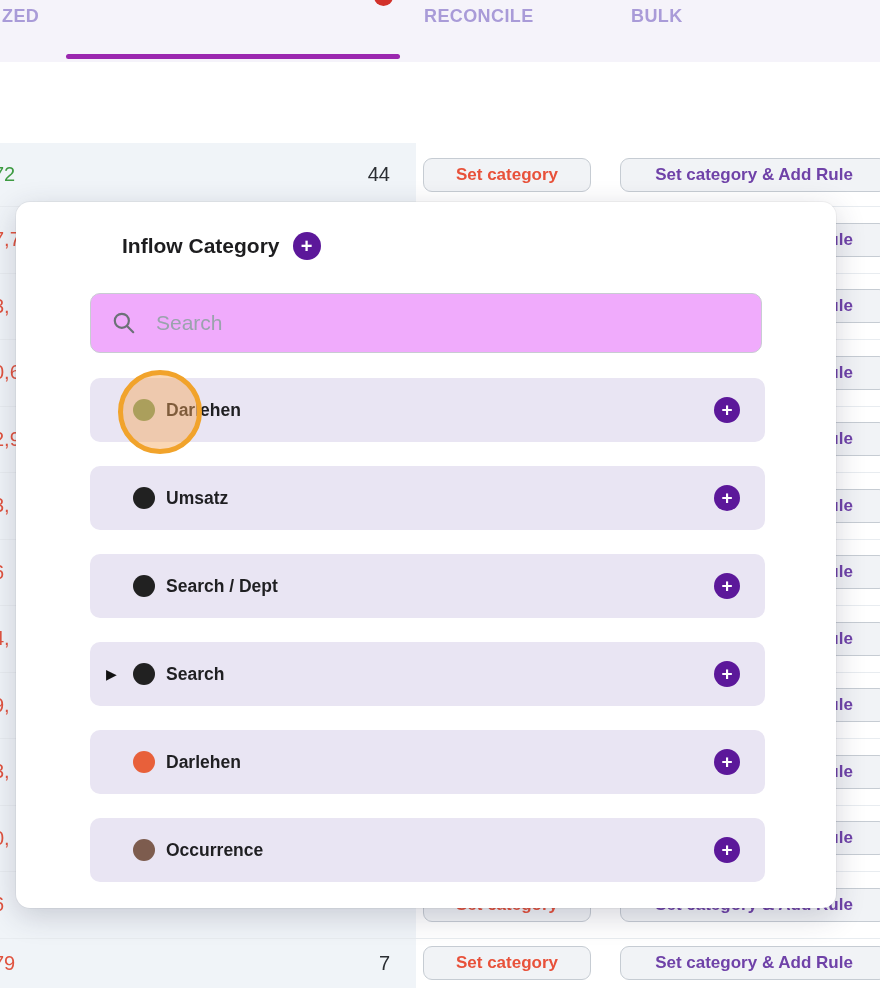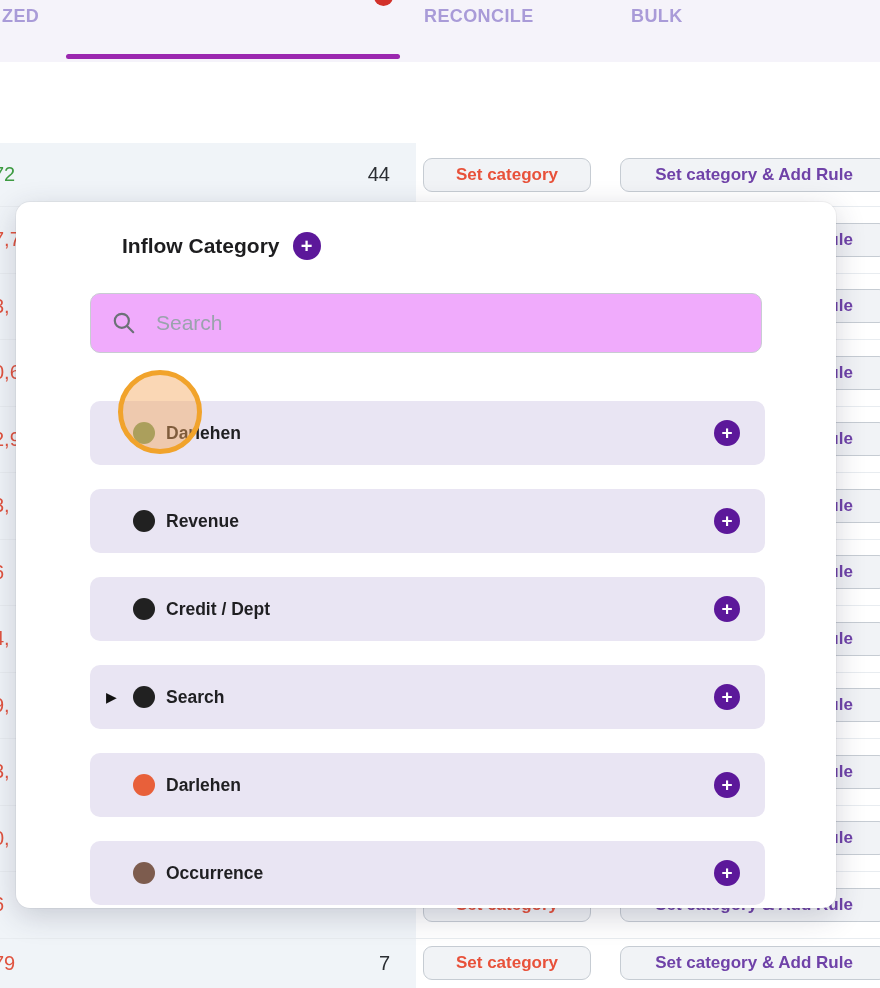--- a/index.html
+++ b/index.html
@@ -39,21 +39,21 @@
   .mtitle{position:absolute;left:106px;top:30px;display:flex;align-items:center;gap:13px;}
   .mtitle .t{font-size:21px;font-weight:700;color:#1d1d1f;}
   .pluscircle{border-radius:50%;color:#fff;display:flex;align-items:center;justify-content:center;
               font-weight:700;cursor:pointer;}
   .pluscircle.big{width:28px;height:28px;font-size:20px;}
   .pluscircle.small{width:26px;height:26px;font-size:19px;}
   .msearch{position:absolute;left:74px;top:91px;width:672px;height:60px;border:1.5px solid #c8ccd2;
            border-radius:10px;display:flex;align-items:center;padding:0 20px;gap:17px;box-sizing:border-box;background:#f0abfc;}
   .msearch input{border:none;outline:none;flex:1;font-size:21px;color:#333;font-family:"Liberation Sans",sans-serif;background:transparent;}
   .msearch input::placeholder{color:#9aa3ad;}
-  .clist{position:absolute;left:74px;top:176px;width:675px;margin-top:23px;}
+  .clist{position:absolute;left:74px;top:176px;width:675px;}
   .citem{position:relative;height:64px;margin-bottom:24px;background:#e9e5f3;border-radius:10px;
          display:flex;align-items:center;cursor:pointer;}
   .cdot{position:absolute;left:43px;width:22px;height:22px;border-radius:50%;}
   .clabel{position:absolute;left:76px;font-size:17.5px;font-weight:700;color:#1f1f22;white-space:nowrap;}
   .cplus{position:absolute;right:25px;}
   .cexp{position:absolute;left:16px;font-size:14px;color:#111;line-height:1;}
 
   
   .ring{position:absolute;left:118px;top:370px;width:84px;height:84px;border-radius:50%;
         border:5px solid #f1a32b;background:rgba(243,167,92,.45);z-index:30;box-sizing:border-box;pointer-events:none;}
@@ -220,27 +220,27 @@
     <div class="clist">
 
       <div class="citem">
         <span class="cdot" style="background: rgb(111, 154, 94);"></span>
         <span class="clabel">Darlehen</span>
         <span class="cplus pluscircle small" style="background: rgb(92, 24, 154);">+</span>
       </div>
 
       <div class="citem">
         <span class="cdot" style="background: rgb(33, 33, 33);"></span>
-        <span class="clabel">Revenue</span>
+        <span class="clabel">Umsatz</span>
         <span class="cplus pluscircle small" style="background: rgb(92, 24, 154);">+</span>
       </div>
 
       <div class="citem">
         <span class="cdot" style="background: rgb(33, 33, 33);"></span>
-        <span class="clabel">Credit / Dept</span>
+        <span class="clabel">Search / Dept</span>
         <span class="cplus pluscircle small" style="background: rgb(92, 24, 154);">+</span>
       </div>
 
       <div class="citem">
         <span class="cexp">▶</span>
         <span class="cdot" style="background: rgb(33, 33, 33);"></span>
         <span class="clabel">Search</span>
         <span class="cplus pluscircle small" style="background: rgb(92, 24, 154);">+</span>
       </div>
 

